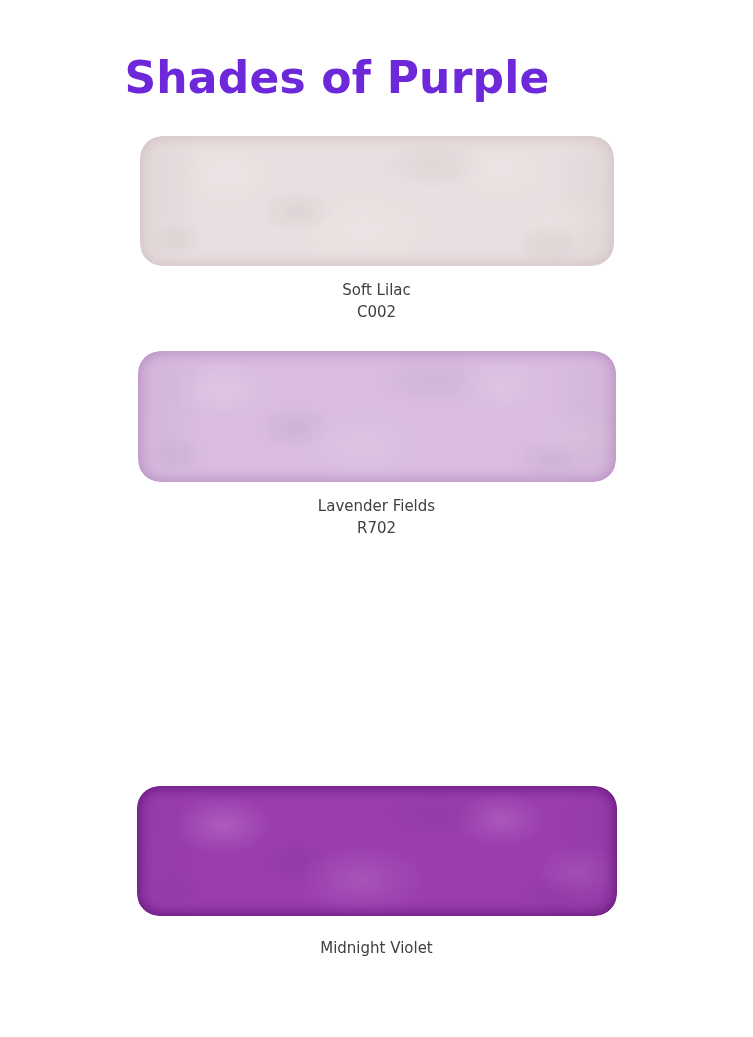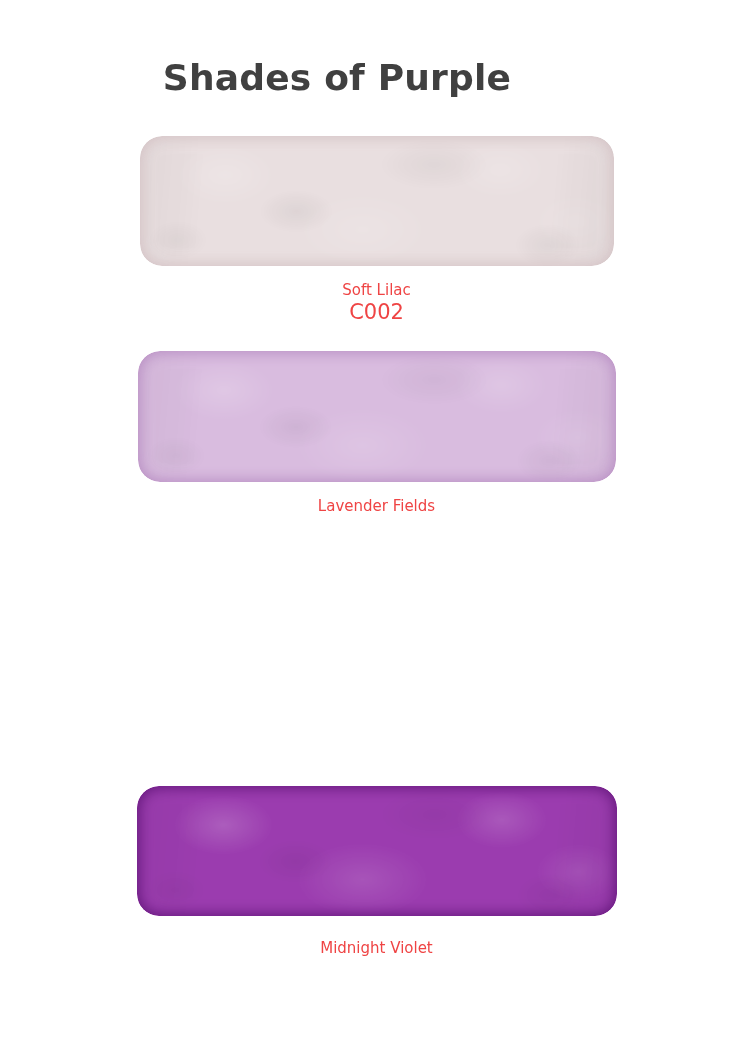--- a/index.html
+++ b/index.html
@@ -24,24 +24,24 @@
   }
 
   
   .title {
     position: absolute;
     left: 0;
     top: 56px;
     width: 674px;
     text-align: center;
     font-family: "DejaVu Sans", "Liberation Sans", sans-serif;
-    font-size: 36px;
+    font-size: 44px;
     font-weight: 700;
     letter-spacing: 0.2px;
-    color: #404040;
+    color: #6d28d9;
     line-height: 44px;
     white-space: nowrap;
   }
 
   
   .swatch-list {
     position: absolute;
     left: 0;
     top: 0;
     width: 753px;
@@ -108,34 +108,34 @@
     opacity: 0.8;
   }
 
   
   .swatch-caption {
     position: absolute;
     left: 0;
     width: 753px;
     text-align: center;
     font-family: "DejaVu Sans", "Liberation Sans", sans-serif;
-    color: #ef4444;
+    color: #404040;
   }
 
   .swatch-name {
     display: block;
     font-size: 15px;
     font-weight: 400;
     line-height: 21px;
     white-space: nowrap;
   }
 
   .swatch-code {
     display: block;
-    font-size: 21px;
+    font-size: 15px;
     font-weight: 400;
     line-height: 22px;
     white-space: nowrap;
   }
 </style>
 </head>
 <body style="width: 753px; height: 1037px; background: rgb(255, 255, 255);">
 
 <div class="page">
 
@@ -158,20 +158,21 @@
 
     <div class="swatch-row" style="top:351px;">
       <div class="swatch-chip" style="width:478px;height:131px;">
         <div class="paint-base" style="background:#d9bcdf;"></div>
         <div class="paint-tex-a"></div>
         <div class="paint-tex-b"></div>
         <div class="paint-tex-c" style="box-shadow: rgb(207, 176, 216) 0px 0px 14px 2px inset;"></div>
       </div>
       <div class="swatch-caption" style="top:145px;">
         <span class="swatch-name">Lavender Fields</span>
+        <span class="swatch-code">R702</span>
       </div>
     </div>
 
 
     <div class="swatch-row" style="top:786px;">
       <div class="swatch-chip" style="width:480px;height:130px;">
         <div class="paint-base" style="background:#9b3caf;"></div>
         <div class="paint-tex-a"></div>
         <div class="paint-tex-b"></div>
         <div class="paint-tex-c" style="box-shadow: rgb(140, 51, 160) 0px 0px 14px 2px inset;"></div>

